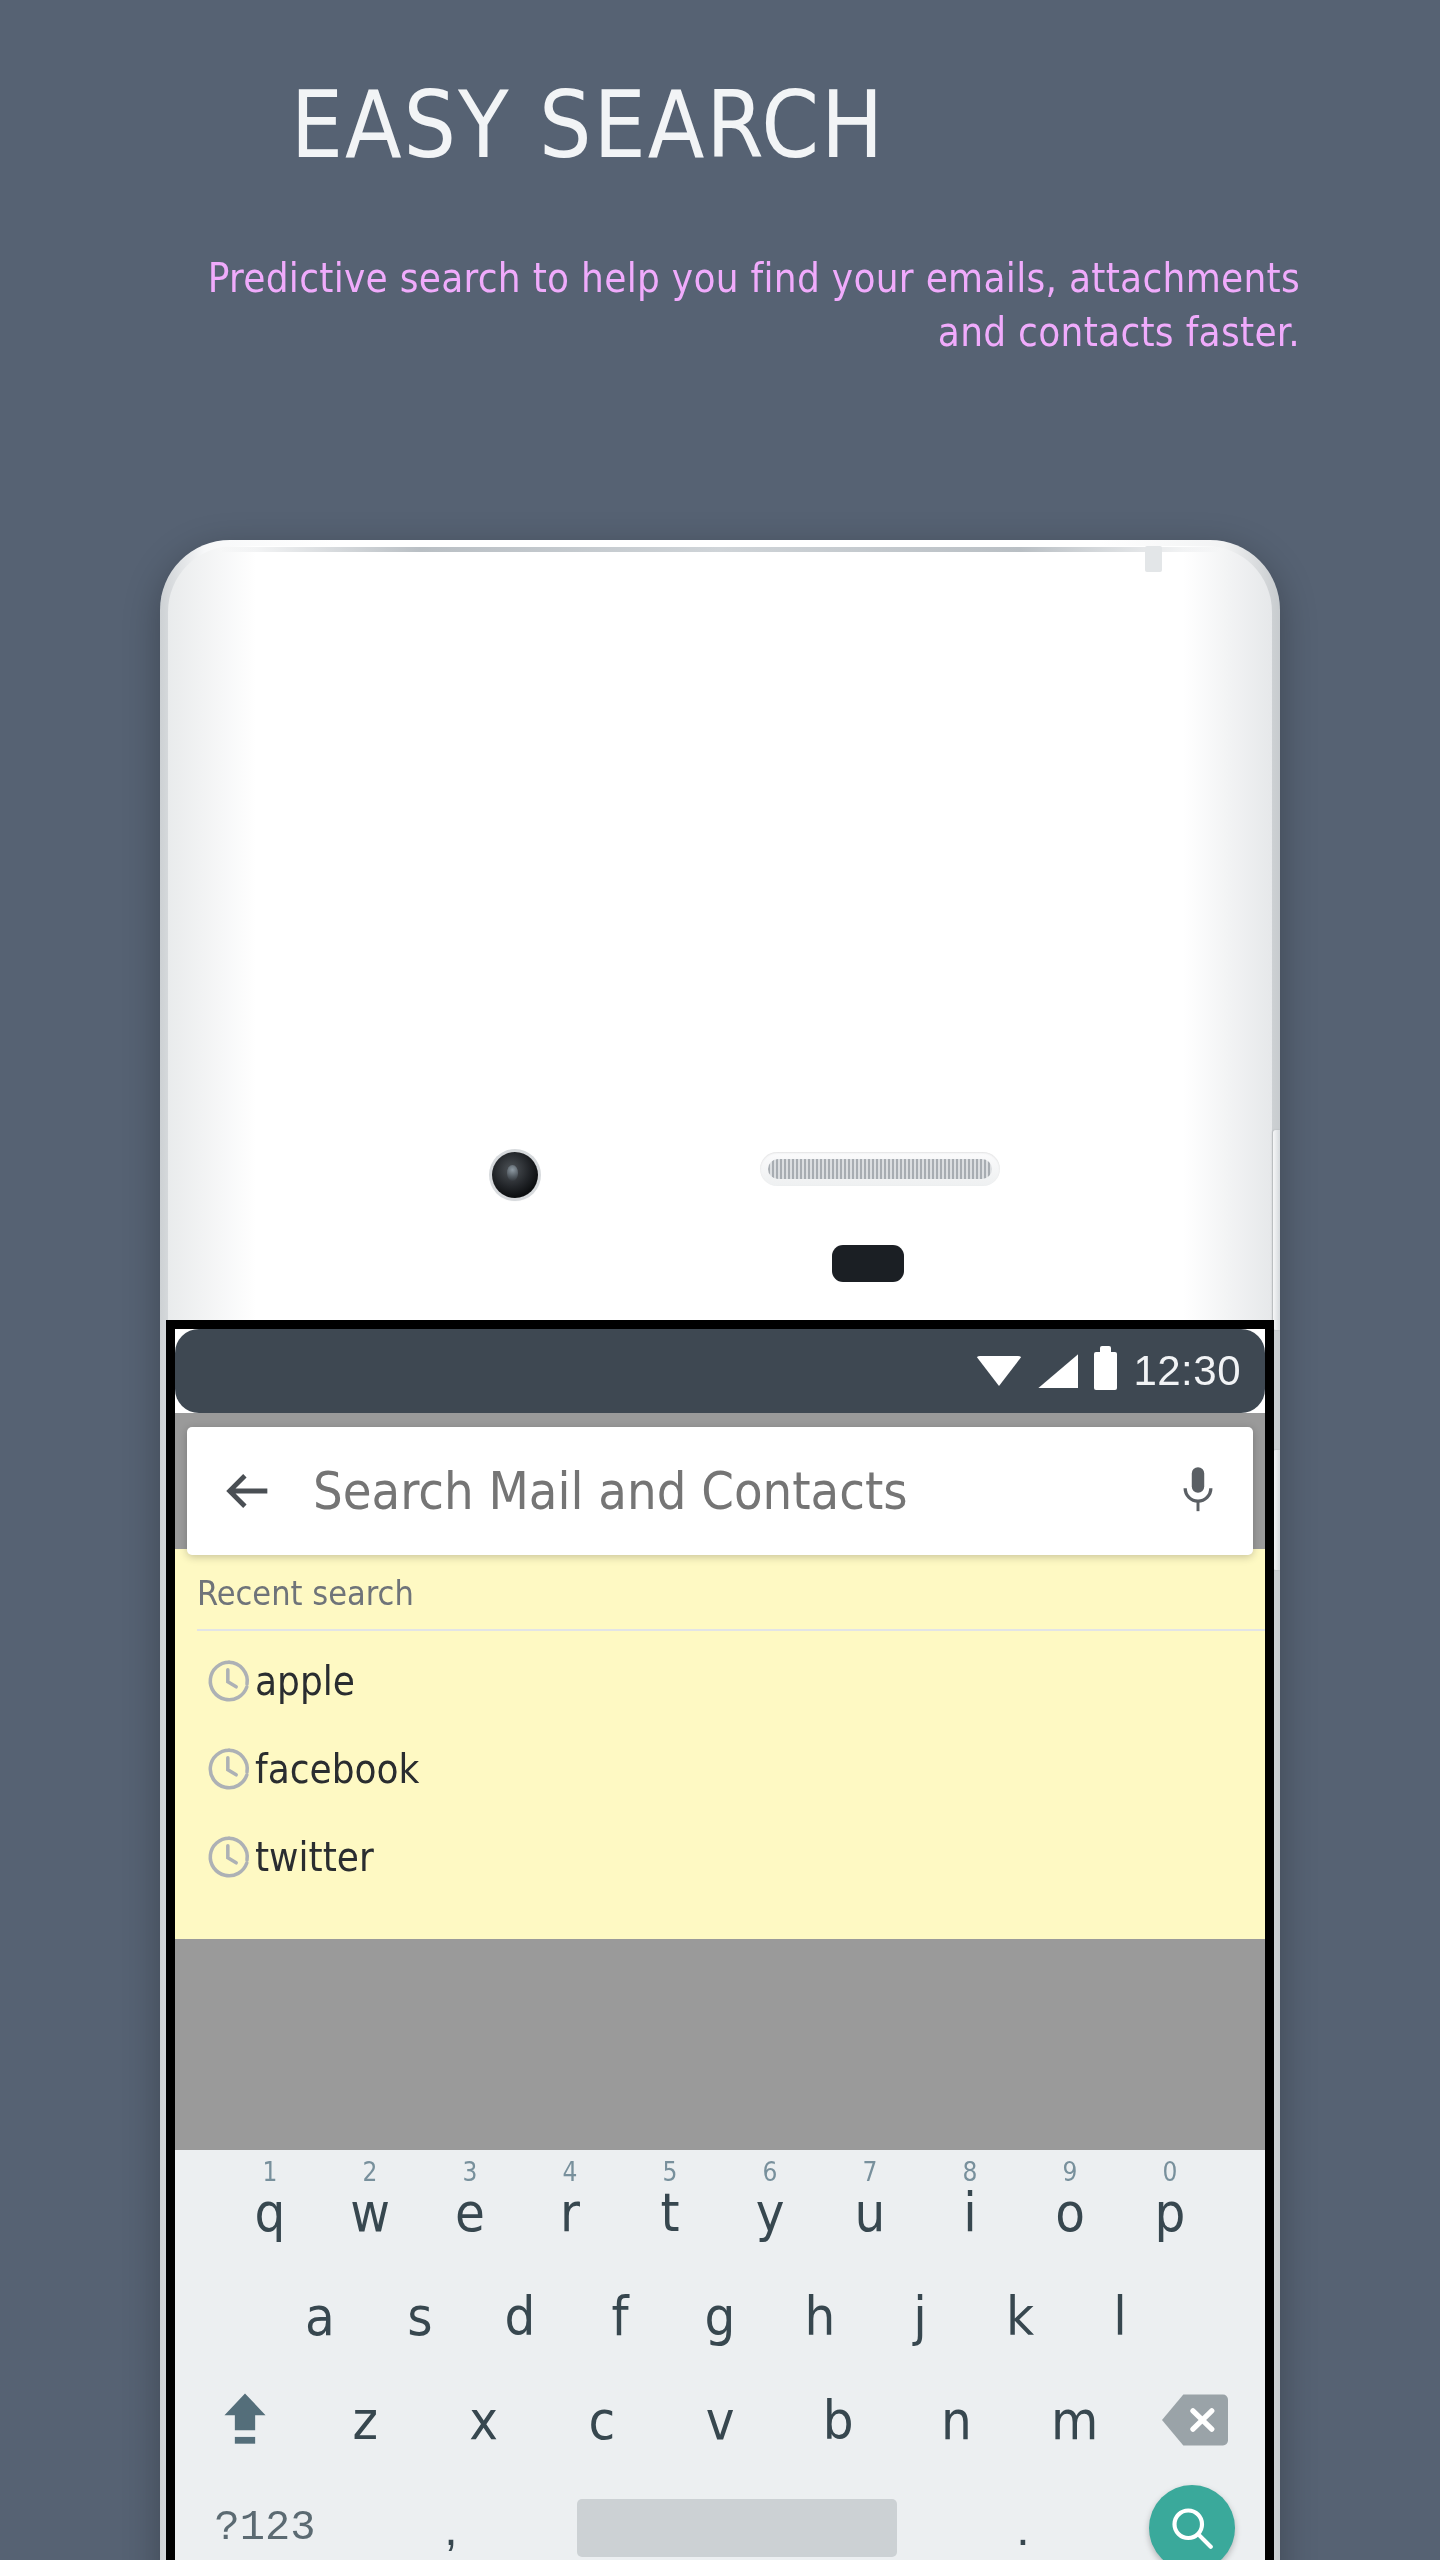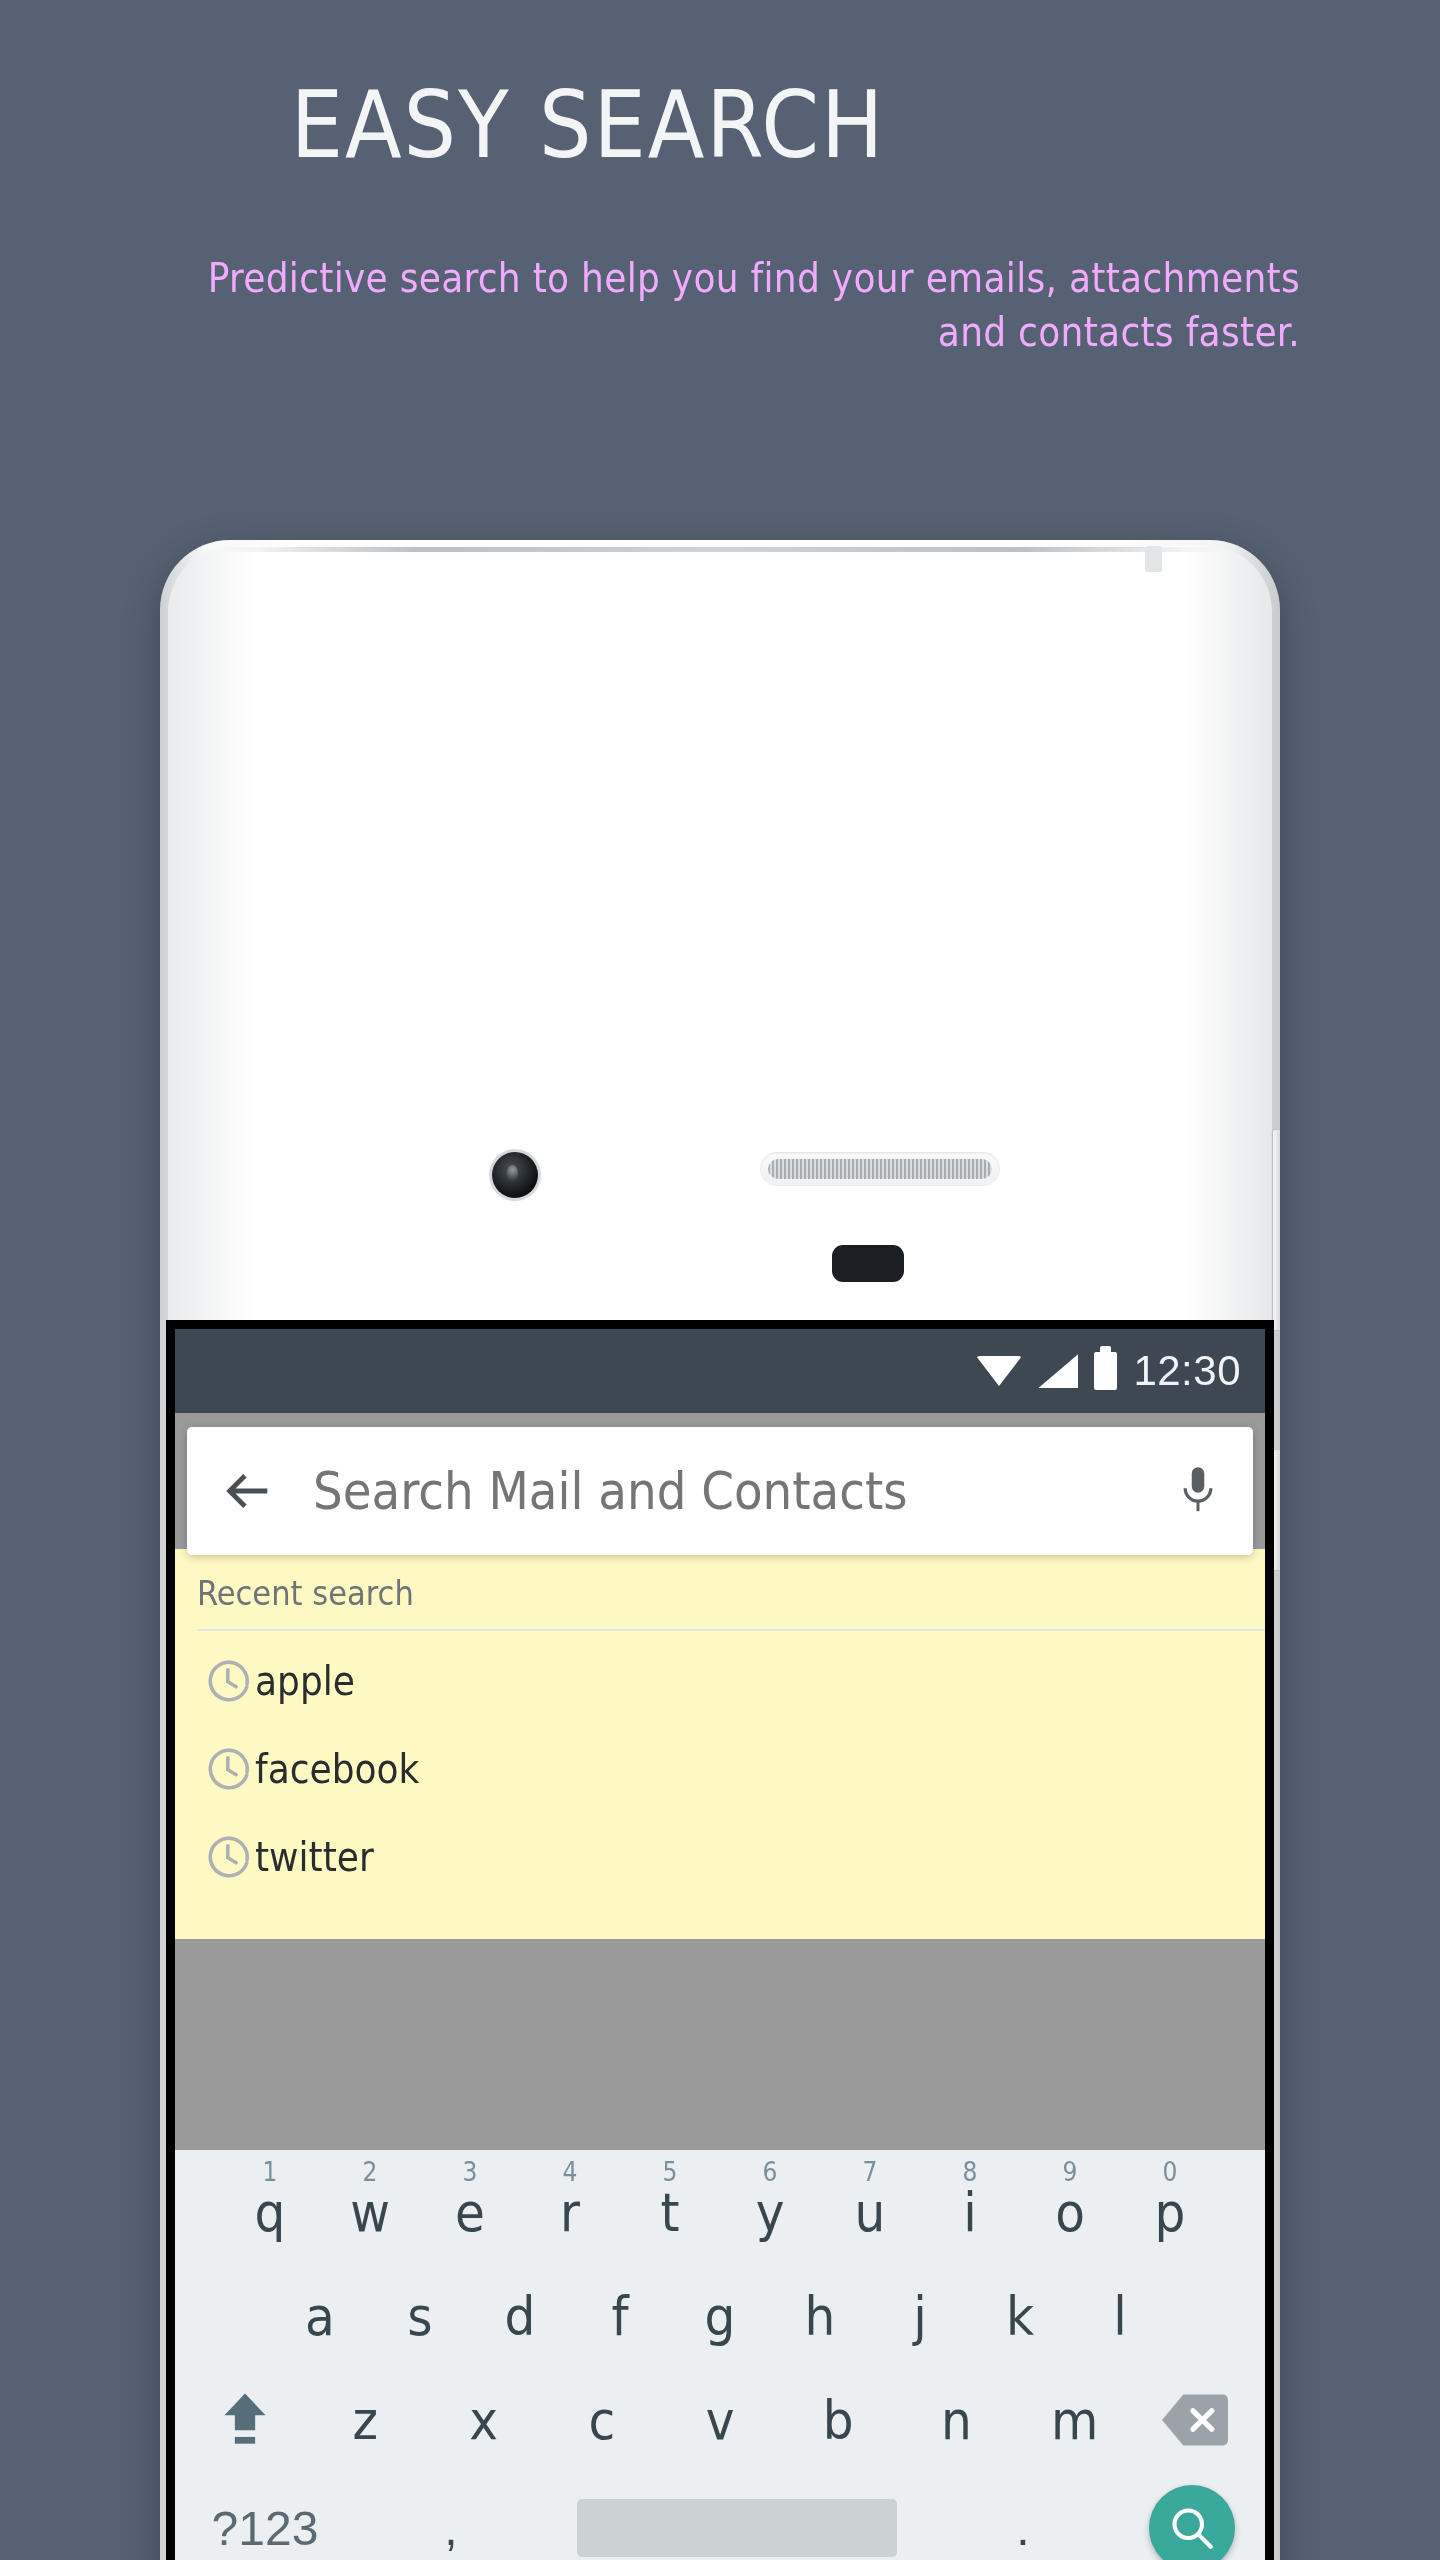--- a/index.html
+++ b/index.html
@@ -96,21 +96,21 @@
   .screen-content {
     position:relative; width:1090px; height:1301px;
     background:#ffffff; overflow:hidden;
   }
 
   
   .statusbar {
     position:absolute; top:0; left:0; width:1090px; height:84px;
     background:#3e4852;
     display:flex; align-items:center; justify-content:flex-end;
-    padding-right:24px; gap:16px;
+    padding-right:24px; gap:16px;border-radius:24px;
   }
   .sb-time { color:#f1f3f5; font-size:42px; font-weight:400; letter-spacing:.5px; }
   .ico-wifi { width:46px; height:30px; position:relative; }
   .ico-wifi::after{
     content:""; position:absolute; left:0; top:0;
     border-left:23px solid transparent; border-right:23px solid transparent;
     border-top:30px solid #ffffff;
     border-radius:4px;
   }
   .ico-signal { width:40px; height:34px; background:#ffffff;
@@ -198,22 +198,22 @@
     font-family:"DejaVu Sans Condensed","Liberation Sans", sans-serif;
   }
   .key sup {
     position:absolute; top:-24px; left:0; width:100%;
     font-size:26px; color:#78909c; font-weight:400;
   }
   .krow.r2 { padding-left:48px; padding-right:48px; }
   .krow.r3 { justify-content:space-between; padding:0 18px; }
   .key-sh, .key-bs { width:104px; display:flex; justify-content:center; align-items:center; }
   .krow.r4 { height:112px; justify-content:space-between; padding:0 30px; }
-  .k-sym { font-size:48px; color:#5b6a72; width:120px; text-align:center;
-    font-family:Liberation Sans, sans-serif; }
+  .k-sym { font-size:42px; color:#5b6a72; width:120px; text-align:center;
+    font-family:Liberation Mono, monospace; }
   .k-comma, .k-period { font-size:48px; color:#37474f; width:70px; text-align:center; }
   .k-space { width:320px; height:58px; background:#ccd1d4; border-radius:5px; }
   .k-search {
     width:86px; height:86px; border-radius:50%; background:#3aa99b;
     display:flex; align-items:center; justify-content:center;
     box-shadow:0 3px 6px rgba(0,0,0,.25);
   }
 </style>
 </head>
 <body>

